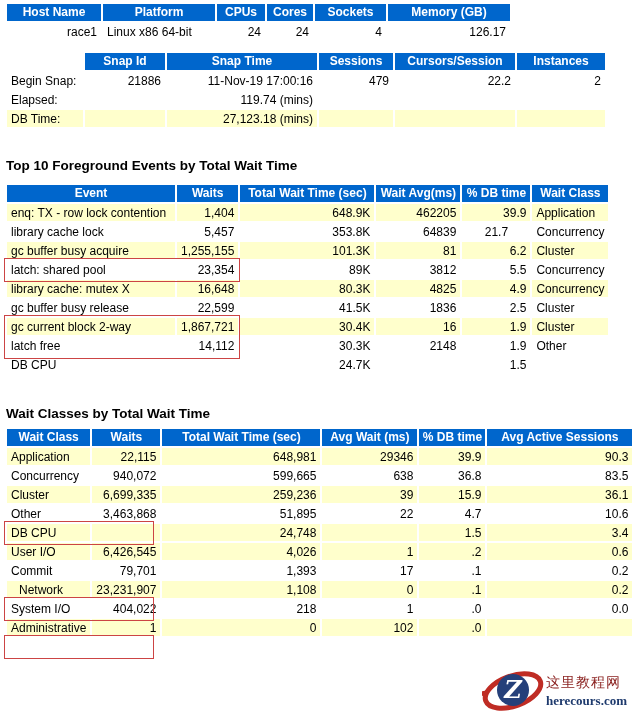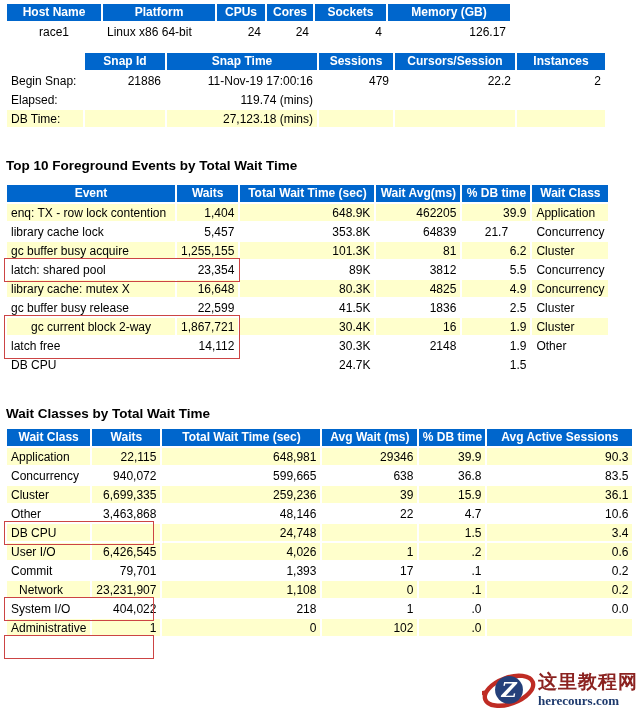--- a/index.html
+++ b/index.html
@@ -17,21 +17,21 @@
   .section-title{font-size:13.5px;font-weight:bold;line-height:16px;color:#000;}
   #title-top-events{margin:29px 0 9px 1px;}
   #title-wait-classes{margin:31px 0 5px 1px;}
   #snap-table{margin-top:9px;}
 
   .hl-box{position:absolute;border:1px solid #cc4444;pointer-events:none;}
 
   #watermark{position:absolute;left:482px;top:662px;width:156px;height:54px;background:#ffffff;
     display:flex;align-items:center;z-index:5;}
   #wm-text{display:flex;flex-direction:column;justify-content:center;margin-left:2px;}
-  #wm-site{font-weight:bold;font-size:19px;line-height:22px;color:#8b2220;letter-spacing:1px;white-space:nowrap;}
+  #wm-site{font-weight:normal;font-size:14px;line-height:22px;color:#8b2220;letter-spacing:1px;white-space:nowrap;}
   #wm-url{font-weight:bold;font-size:13px;line-height:15px;color:#1e3a6d;font-family:"Liberation Serif","DejaVu Serif",serif;}
 </style>
 </head>
 <body>
 
 <div id="page">
 
   <table class="awr" id="host-table">
       <colgroup>
         <col style="width: 94px;">
@@ -46,21 +46,21 @@
           <th>Host Name</th>
           <th>Platform</th>
           <th>CPUs</th>
           <th>Cores</th>
           <th>Sockets</th>
           <th>Memory (GB)</th>
         </tr>
       </thead>
       <tbody>
         <tr>
-          <td style="text-align: center;">race1</td>
+          <td style="text-align: right;">race1</td>
           <td style="text-align: left;">Linux x86 64-bit</td>
           <td style="text-align: right;">24</td>
           <td style="text-align: right;">24</td>
           <td style="text-align: right;">4</td>
           <td style="text-align: right;">126.17</td>
         </tr>
       </tbody>
     </table>
 
   <table class="awr" id="snap-table">
@@ -174,21 +174,21 @@
         </tr>
         <tr>
           <td style="text-align: left;">gc buffer busy release</td>
           <td style="text-align: right;">22,599</td>
           <td style="text-align: right;">41.5K</td>
           <td style="text-align: right;">1836</td>
           <td style="text-align: right;">2.5</td>
           <td style="text-align: left;">Cluster</td>
         </tr>
         <tr class="alt">
-          <td style="text-align: center;">gc current block 2-way</td>
+          <td style="text-align: left;">gc current block 2-way</td>
           <td style="text-align: right;">1,867,721</td>
           <td style="text-align: right;">30.4K</td>
           <td style="text-align: right;">16</td>
           <td style="text-align: right;">1.9</td>
           <td style="text-align: left;">Cluster</td>
         </tr>
         <tr>
           <td style="text-align: left;">latch free</td>
           <td style="text-align: right;">14,112</td>
           <td style="text-align: right;">30.3K</td>
@@ -249,21 +249,21 @@
           <td style="text-align: left;">Cluster</td>
           <td style="text-align: right;">6,699,335</td>
           <td style="text-align: right;">259,236</td>
           <td style="text-align: right;">39</td>
           <td style="text-align: right;">15.9</td>
           <td style="text-align: right;">36.1</td>
         </tr>
         <tr>
           <td style="text-align: left;">Other</td>
           <td style="text-align: right;">3,463,868</td>
-          <td style="text-align: right;">48,146</td>
+          <td style="text-align: right;">51,895</td>
           <td style="text-align: right;">22</td>
           <td style="text-align: right;">4.7</td>
           <td style="text-align: right;">10.6</td>
         </tr>
         <tr class="alt">
           <td style="text-align: left;">DB CPU</td>
           <td style="text-align: right;"></td>
           <td style="text-align: right;">24,748</td>
           <td style="text-align: right;"></td>
           <td style="text-align: right;">1.5</td>

